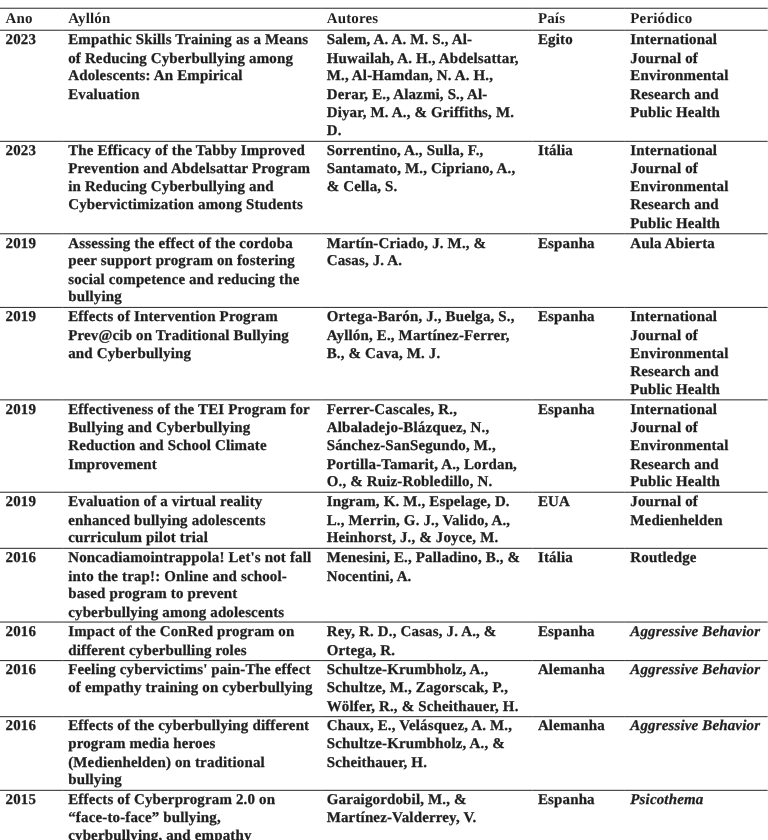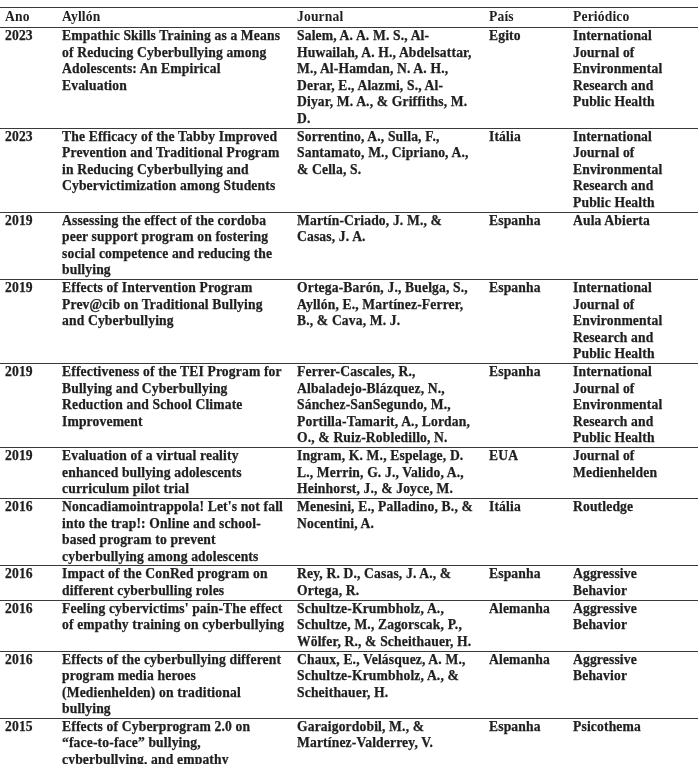--- a/index.html
+++ b/index.html
@@ -49,21 +49,21 @@
     td {
       padding: 0 5px 0 5px;
       vertical-align: top;
     }
     td.ano { font-weight: bold; padding-left: 5px; }
     td.titulo, td.autores, td.pais, td.periodico { font-weight: bold; }
     th.titulo, td.titulo { padding-left: 5px; }
     tbody tr {
       border-bottom: 1.4px solid #3a3a3a;
     }
-    .italic { }
+    .italic { font-style: italic; }
     .r1 td { height: 83px; }
     .r2 td { height: 83px; }
     .r3 td { height: 66px; }
     .r4 td { height: 83px; }
     .r5 td { height: 83px; }
     .r6 td { height: 50px; }
     .r7 td { height: 66px; }
     .r8 td { height: 33px; }
     .r9 td { height: 50px; }
     .r10 td { height: 66px; }
@@ -81,36 +81,36 @@
       <col class="c-ano">
       <col class="c-titulo">
       <col class="c-autores">
       <col class="c-pais">
       <col class="c-periodico">
     </colgroup>
     <thead>
       <tr>
         <th>Ano</th>
         <th class="titulo">Ayllón</th>
-        <th>Journal</th>
+        <th>Autores</th>
         <th>País</th>
         <th>Periódico</th>
       </tr>
     </thead>
     <tbody>
       <tr class="r1">
         <td class="ano">2023</td>
         <td class="titulo">Empathic Skills Training as a Means of Reducing Cyberbullying among Adolescents: An Empirical Evaluation</td>
         <td class="autores">Salem, A. A. M. S., Al-Huwailah, A. H., Abdelsattar, M., Al-Hamdan, N. A. H., Derar, E., Alazmi, S., Al-Diyar, M. A., &amp; Griffiths, M. D.</td>
         <td class="pais">Egito</td>
         <td class="periodico">International Journal of Environmental Research and Public Health</td>
       </tr>
       <tr class="r2">
         <td class="ano">2023</td>
-        <td class="titulo">The Efficacy of the Tabby Improved Prevention and Traditional Program in Reducing Cyberbullying and Cybervictimization among Students</td>
+        <td class="titulo">The Efficacy of the Tabby Improved Prevention and Abdelsattar Program in Reducing Cyberbullying and Cybervictimization among Students</td>
         <td class="autores">Sorrentino, A., Sulla, F., Santamato, M., Cipriano, A., &amp; Cella, S.</td>
         <td class="pais">Itália</td>
         <td class="periodico">International Journal of Environmental Research and Public Health</td>
       </tr>
       <tr class="r3">
         <td class="ano">2019</td>
         <td class="titulo">Assessing the effect of the cordoba peer support program on fostering social competence and reducing the bullying</td>
         <td class="autores">Martín-Criado, J. M., &amp; Casas, J. A.</td>
         <td class="pais">Espanha</td>
         <td class="periodico">Aula Abierta</td>

